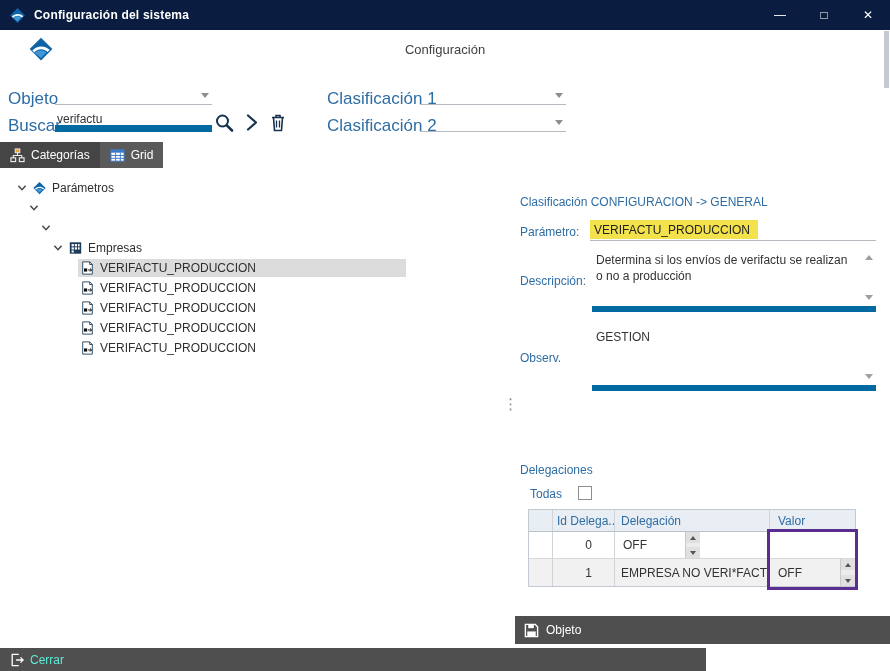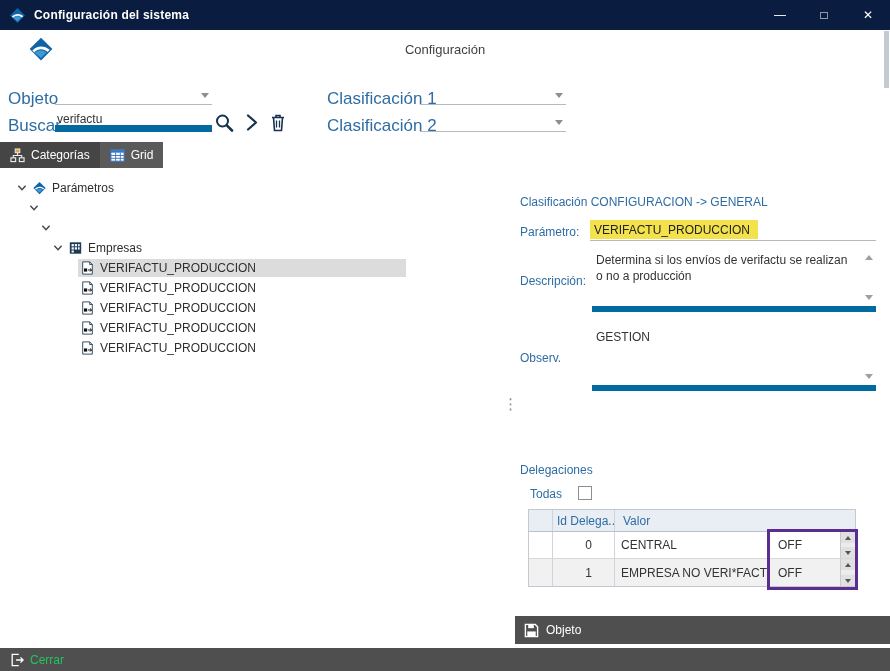--- a/index.html
+++ b/index.html
@@ -126,22 +126,22 @@
   .spin-up::after { border-bottom: 4px solid #555; }
   .spin-down::after { border-top: 4px solid #555; }
   .valor-outline { position: absolute; left: 767px; top: 529px; width: 91px; height: 61px;
                    border: 3px solid var(--valor-border, #5c2d91); pointer-events: none; }
 
   
   .save-bar { position: absolute; left: 515px; top: 616px; width: 375px; height: 28px;
               background: var(--bar, #4f4f4f); color: #fff; display: flex; align-items: center;
               gap: 7px; padding-left: 9px; font-size: 12px; cursor: pointer; }
   .save-icon { width: 15px; height: 15px; }
-  .status-bar { position: absolute; left: 0; top: 648px; width: 890px; height: 23px;
-                background: var(--bar, #4f4f4f); color: #22c55e; display: flex; align-items: center;
+  .status-bar { position: absolute; left: 0; top: 648px; width: 706px; height: 23px;
+                background: var(--bar, #4f4f4f); color: #5eead4; display: flex; align-items: center;
                 font-size: 12px; }
   .close-app { display: flex; align-items: center; gap: 6px; padding: 0 10px; height: 100%; cursor: pointer; }
   .exit-icon { width: 14px; height: 14px; }
 </style>
 </head>
 <body>
 
 <div class="window">
 
   <div class="titlebar">
@@ -386,27 +386,27 @@
   <span class="splitter-dots"></span>
 
   <div class="deleg-title">Delegaciones</div>
   <span class="todas-label">Todas</span>
   <span class="todas-checkbox"></span>
 
   <div class="dtable">
     <div class="thead">
       <div class="cell gutter"></div>
       <div class="cell h-id">Id Delega...</div>
+      <div class="cell h-deleg">Delegación</div>
       <div class="cell h-valor">Valor</div>
     </div>
     <div>
         <div class="tbl-row">
     <div class="cell gutter"></div>
     <div class="cell cell-id">0</div>
-    <div class="cell cell-deleg">CENTRAL</div>
     <div class="cell cell-valor">
       <span>OFF</span>
       <span class="spinner">
         <span class="spin spin-up"></span>
         <span class="spin spin-down"></span>
       </span>
     </div>
   </div>
         <div class="tbl-row alt">
     <div class="cell gutter"></div>

